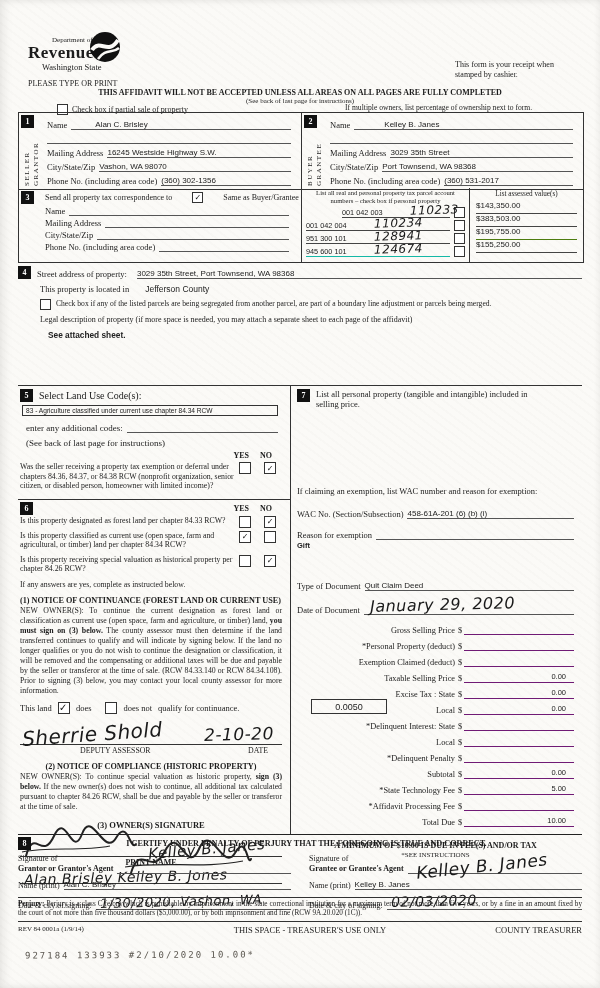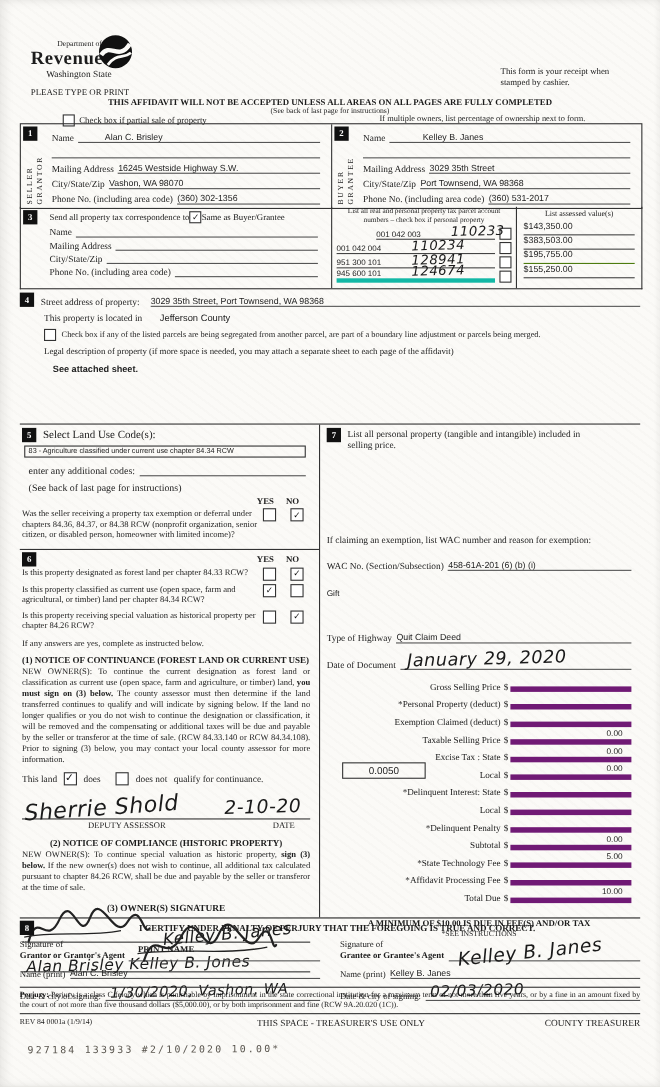--- a/index.html
+++ b/index.html
@@ -23,21 +23,21 @@
   .vstrip span{writing-mode:vertical-rl;transform:rotate(180deg);font-size:7px;letter-spacing:1.5px;color:#222;}
   .small-c{font-size:6.6px;text-align:center;line-height:1.25;}
   .q{font-size:7.8px;line-height:1.22;}
   .ynrow{display:flex;align-items:flex-start;}
   .yncells{display:flex;gap:13px;margin-left:auto;padding-right:6px;align-items:center;}
   .para{font-size:7.8px;line-height:1.28;text-align:justify;}
   .ctr{text-align:center;}
   .feerow{display:flex;align-items:flex-end;height:16px;position:relative;}
   .feelbl{width:158px;text-align:right;font-size:8.3px;white-space:nowrap;}
   .dollar{font-size:8.3px;margin-left:3px;}
-  .feeline{flex:1;border-bottom:5px solid #701a75;position:relative;height:11px;margin-left:2px;}
+  .feeline{flex:1;border-bottom:1px solid #701a75;position:relative;height:11px;margin-left:2px;}
   .feeval{position:absolute;right:8px;bottom:1px;font:7.5px "Liberation Sans",sans-serif;color:#222;}
   svg.scrawl{overflow:visible;}
   .noise{pointer-events:none;position:absolute;inset:0;
      background:repeating-linear-gradient(37deg,rgba(120,115,105,.025) 0 2px,transparent 2px 7px);}
 </style>
 </head>
 <body>
 
 <div id="page">
   <div class="noise"></div>
@@ -132,21 +132,21 @@
         <span class="fill">
             <span class="typed">(360) 531-2017</span>
           </span>
         </div>
     </div>
   </div>
 
   <div class="abs" style="left:18px;top:188px;width:564px;height:74px;border:1px solid #333;border-top:none;display:flex;">
     <div style="position:relative;width:282px;padding:3px 6px 2px 26px;box-sizing:border-box;">
       <span class="badge abs" style="left:2px;top:3px;">3</span>
-      <div style="display:flex;align-items:center;gap:0;height:13px;">
+      <div style="display:flex;align-items:center;gap:20px;height:13px;">
         <span class="lbl" style="font-size:8px;">Send all property tax correspondence to</span>
         <span class="cb">
             <span>✓</span>
           </span>
         <span class="lbl" style="font-size:8px;">Same as Buyer/Grantee</span>
       </div>
       <div class="frow" style="height:12px;">
           <span class="lbl">Name</span>
           <span class="fill"></span>
         </div>
@@ -180,21 +180,21 @@
           <span class="cb" style="margin-left:4px;"></span>
         </div>
       <div style="display:flex;align-items:flex-end;height:13px;">
         <span style="flex:1;border-bottom:1px solid #444;display:flex;align-items:flex-end;position:relative;">
           <span class="typed" style="font-size:7.3px;">951 300 101</span>
           <span class="hw" style="font-size:12px;position:absolute;left:68px;bottom:0;">128941</span>
         </span>
           <span class="cb" style="margin-left:4px;"></span>
         </div>
       <div style="display:flex;align-items:flex-end;height:13px;">
-        <span style="flex:1;border-bottom:4px solid #14b8a6;display:flex;align-items:flex-end;position:relative;">
+        <span style="flex:1;border-bottom:1px solid #14b8a6;display:flex;align-items:flex-end;position:relative;">
           <span class="typed" style="font-size:7.3px;">945 600 101</span>
           <span class="hw" style="font-size:12px;position:absolute;left:68px;bottom:0;">124674</span>
         </span>
           <span class="cb" style="margin-left:4px;"></span>
         </div>
     </div>
     <div style="flex:1;border-left:1px solid #333;padding:2px 6px;box-sizing:border-box;">
       <div class="small-c" style="font-size:7.2px;margin-bottom:2px;">List assessed value(s)</div>
       <div class="typed" style="border-bottom:1px solid #444;height:12px;">$143,350.00</div>
       <div class="typed" style="border-bottom:1px solid #444;height:12px;">$383,503.00</div>
@@ -341,24 +341,28 @@
       </div>
 
       <div class="q" style="font-size:8.5px;margin-top:76px;">If claiming an exemption, list WAC number and reason for exemption:</div>
 
       <div style="display:flex;align-items:flex-end;margin-top:12px;">
         <span class="lbl">WAC No. (Section/Subsection)</span>
         <span class="fill">
             <span class="typed">458-61A-201 (6) (b) (i)</span>
           </span>
       </div>
-      <div class="typed" style="font-size:7.5px;margin-top:16px;">Gift</div>
+      <div style="display:flex;align-items:flex-end;margin-top:10px;">
+        <span class="lbl">Reason for exemption</span>
+        <span class="fill"></span>
+      </div>
+      <div class="typed" style="font-size:7.5px;margin-top:1px;font-weight:bold;">Gift</div>
 
       <div style="display:flex;align-items:flex-end;margin-top:30px;">
-        <span class="lbl">Type of Highway</span>
+        <span class="lbl">Type of Document</span>
         <span class="fill">
             <span class="typed">Quit Claim Deed</span>
           </span>
       </div>
       <div style="display:flex;align-items:flex-end;margin-top:4px;height:20px;">
         <span class="lbl">Date of Document</span>
         <span class="fill">
             <span class="hw" style="font-size:16px;margin-left:6px;">January 29, 2020</span>
           </span>
       </div>

